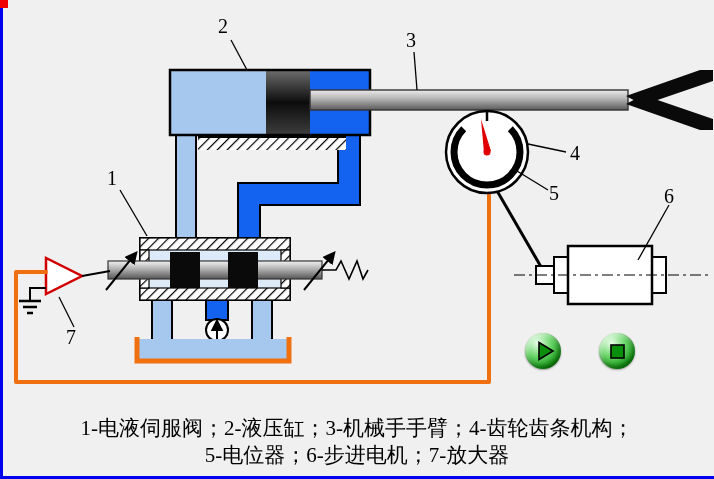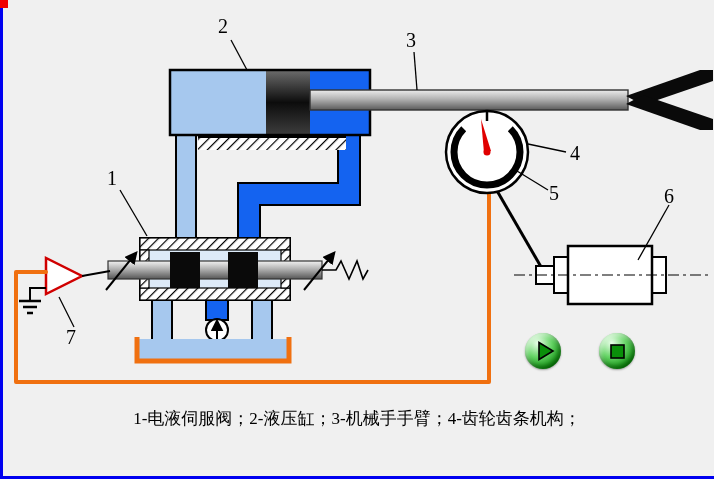--- a/index.html
+++ b/index.html
@@ -9,22 +9,22 @@
   }
   .stage svg{position:absolute;left:0;top:0;}
   .edge-left{position:absolute;left:0;top:0;width:3px;height:479px;background:#0000f0;}
   .edge-bottom{position:absolute;left:0;bottom:0;width:714px;height:3px;background:#0000f0;}
   .corner-red{position:absolute;left:0;top:0;width:8px;height:8px;background:#f00000;}
   .num{
     position:absolute;font-size:20px;color:#000;line-height:20px;
     font-family:"Liberation Serif","DejaVu Serif",serif;
   }
   .caption{
-    position:absolute;left:0;top:405px;width:714px;text-align:center;
-    font-size:17px;line-height:27px;color:#000;
+    position:absolute;left:0;top:415px;width:714px;text-align:center;
+    font-size:21px;line-height:27px;color:#000;
   }
   .btn{
     position:absolute;width:36px;height:36px;border-radius:50%;
     background:radial-gradient(circle at 35% 28%, #eaffea 0%, #66d466 40%, #129212 75%, #045504 100%);
     box-shadow:inset -2px -3px 4px rgba(0,60,0,.55), inset 2px 3px 4px rgba(255,255,255,.55), 0 1px 2px rgba(0,0,0,.35);
     cursor:pointer;
   }
   .btn svg{position:absolute;left:0;top:0;}
 </style>
 </head>
@@ -165,18 +165,19 @@
     </svg>
   </div>
   <div class="btn" style="left:599px;top:333px">
     <svg width="36" height="36" viewBox="0 0 36 36">
       <rect x="12" y="12" width="13" height="13" fill="#0a8f0a" stroke="#000" stroke-width="1.6"></rect>
     </svg>
   </div>
 
   <div class="caption">
     <div>1-电液伺服阀；2-液压缸；3-机械手手臂；4-齿轮齿条机构；</div>
+    <div>5-电位器；6-步进电机；7-放大器</div>
   </div>
 
   <div class="edge-left"></div>
   <div class="edge-bottom"></div>
   <div class="corner-red"></div>
 </div>
 
 </body></html>

